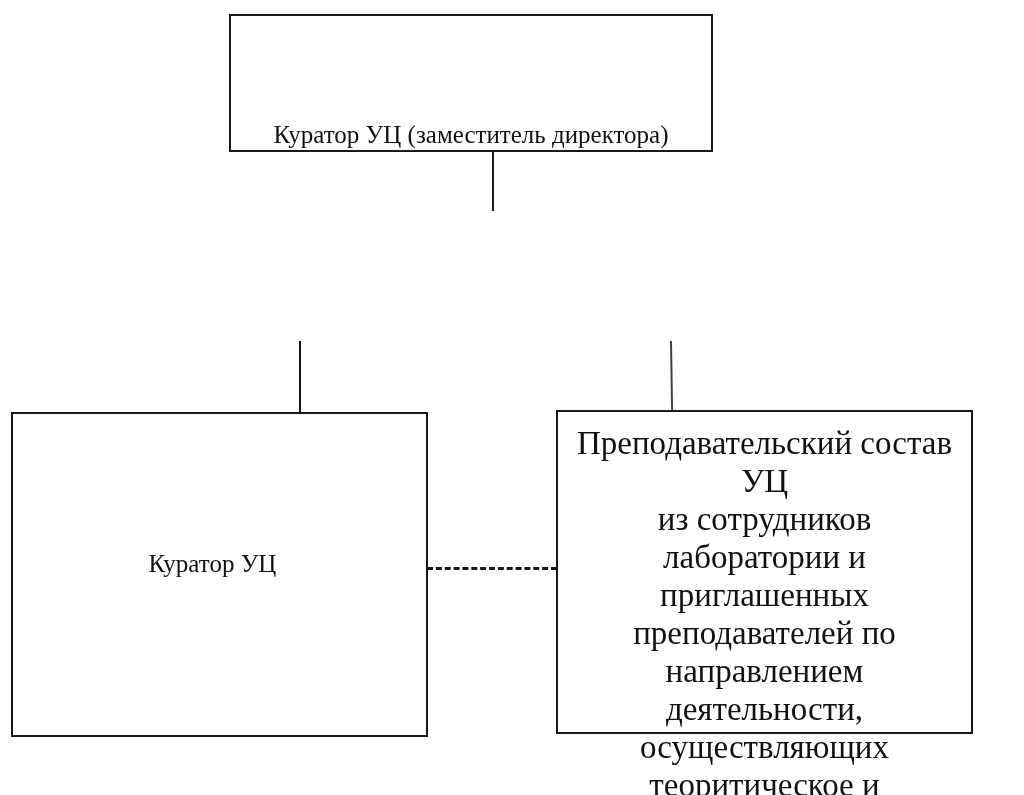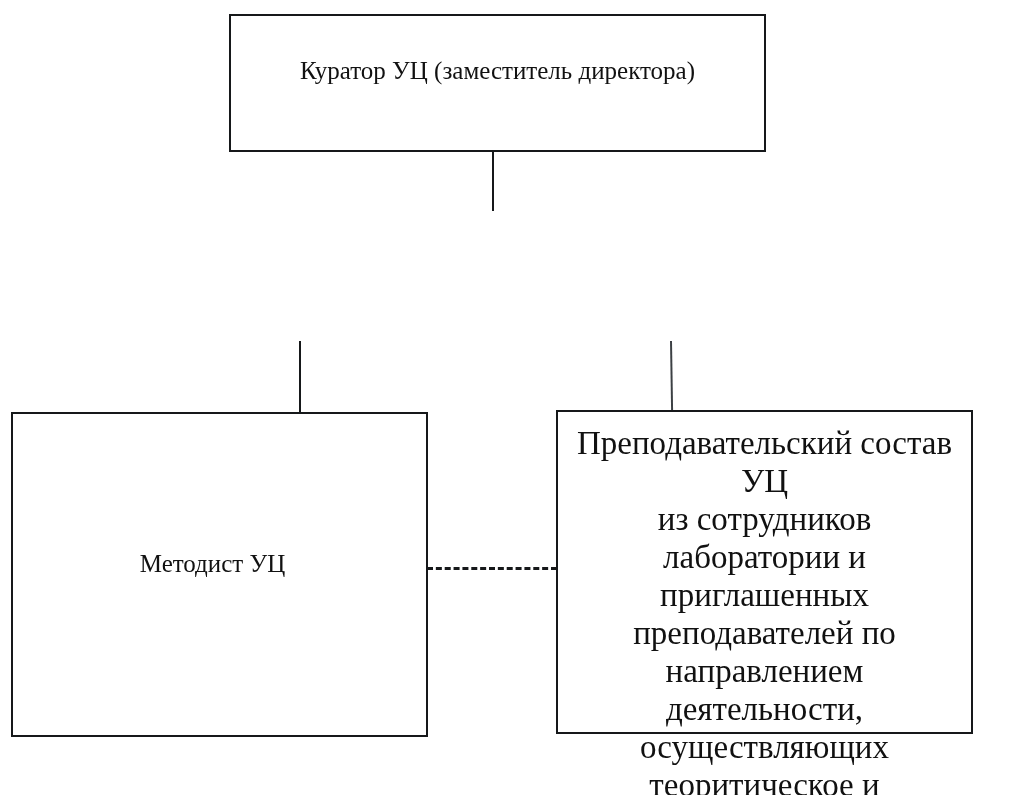--- a/index.html
+++ b/index.html
@@ -33,23 +33,23 @@
     display: block;
     text-align: center;
     color: #111111;
     white-space: pre-line;
   }
 
   
   .node-curator {
     left: 229px;
     top: 14px;
-    width: 537px;
+    width: 484px;
     height: 138px;
-    align-items: flex-start;
+    align-items: flex-end;
   }
   .node-curator .node-label {
     font-size: 25px;
     line-height: 30px;
     padding-top: 40px;
   }
 
   .node-head {
     left: 229px;
     top: 210px;
@@ -142,21 +142,21 @@
     <span class="node-label">Куратор УЦ (заместитель директора)</span>
   </div>
 
   <div class="connector-v conn-curator-head"></div>
 
 
   <div class="connector-v conn-head-methodist"></div>
   <div class="connector-v conn-head-teaching"></div>
 
   <div class="node-box node-methodist">
-    <span class="node-label">Методист УЦ</span>
+    <span class="node-label">Куратор УЦ</span>
   </div>
 
   <div class="connector-dashed"></div>
 
   <div class="node-box node-teaching-staff">
     <span class="node-label">Преподавательский состав УЦ
 из сотрудников лаборатории и
 приглашенных
 преподавателей по
 направлением деятельности,

